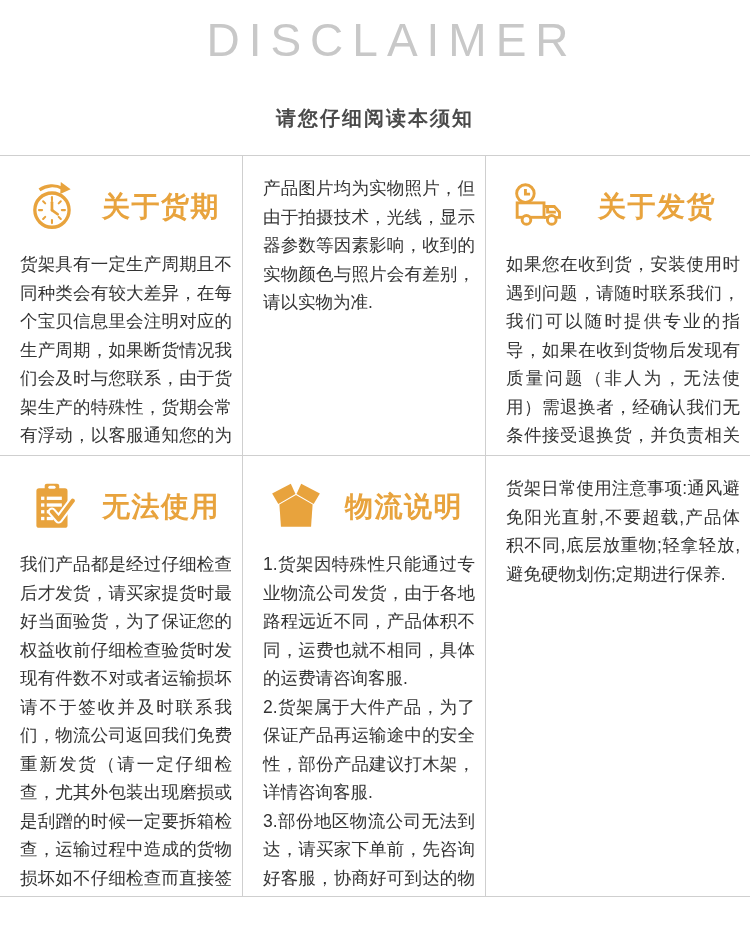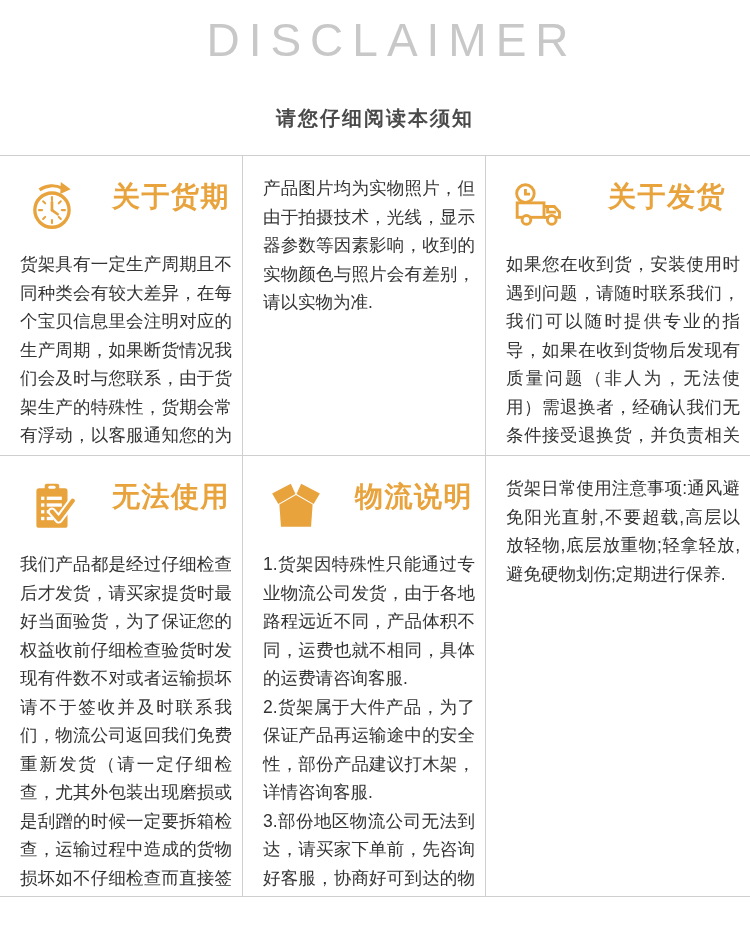--- a/index.html
+++ b/index.html
@@ -55,21 +55,21 @@
   }
   .card{
     border-right:1px solid var(--border);
     padding:18px 10px 0 20px;
     overflow:hidden;
   }
   .card:nth-child(3n){border-right:none;}
   .card:nth-child(-n+3){border-bottom:1px solid var(--border);}
 
   .card-head{
-    display:flex;gap:32px;
+    display:flex;align-items:center;gap:22px;
     height:58px;margin:4px 0 14px 6px;
   }
   .icon{
     display:flex;align-items:center;justify-content:center;
     color:var(--accent);flex:0 0 auto;
   }
   .card-title{
     font-size:28px;font-weight:700;letter-spacing:1.5px;
     color:var(--accent);white-space:nowrap;
   }
@@ -184,17 +184,17 @@
           </svg>
         </span>
         <h2 class="card-title">物流说明</h2>
       </div>
       <p class="card-body">1.货架因特殊性只能通过专业物流公司发货，由于各地路程远近不同，产品体积不同，运费也就不相同，具体的运费请咨询客服.
 2.货架属于大件产品，为了保证产品再运输途中的安全性，部份产品建议打木架，详情咨询客服.
 3.部份地区物流公司无法到达，请买家下单前，先咨询好客服，协商好可到达的物流运送路线.</p>
     </section>
 
     <section class="card">
-      <p class="card-body">货架日常使用注意事项:通风避免阳光直射,不要超载,高层以放轻物,底层放重物;轻拿轻放,避免硬物划伤;定期进行保养.</p>
+      <p class="card-body">货架日常使用注意事项:通风避免阳光直射,不要超载,产品体积不同,底层放重物;轻拿轻放,避免硬物划伤;定期进行保养.</p>
     </section>
 
   </main>
 </div>
 
 </body></html>

